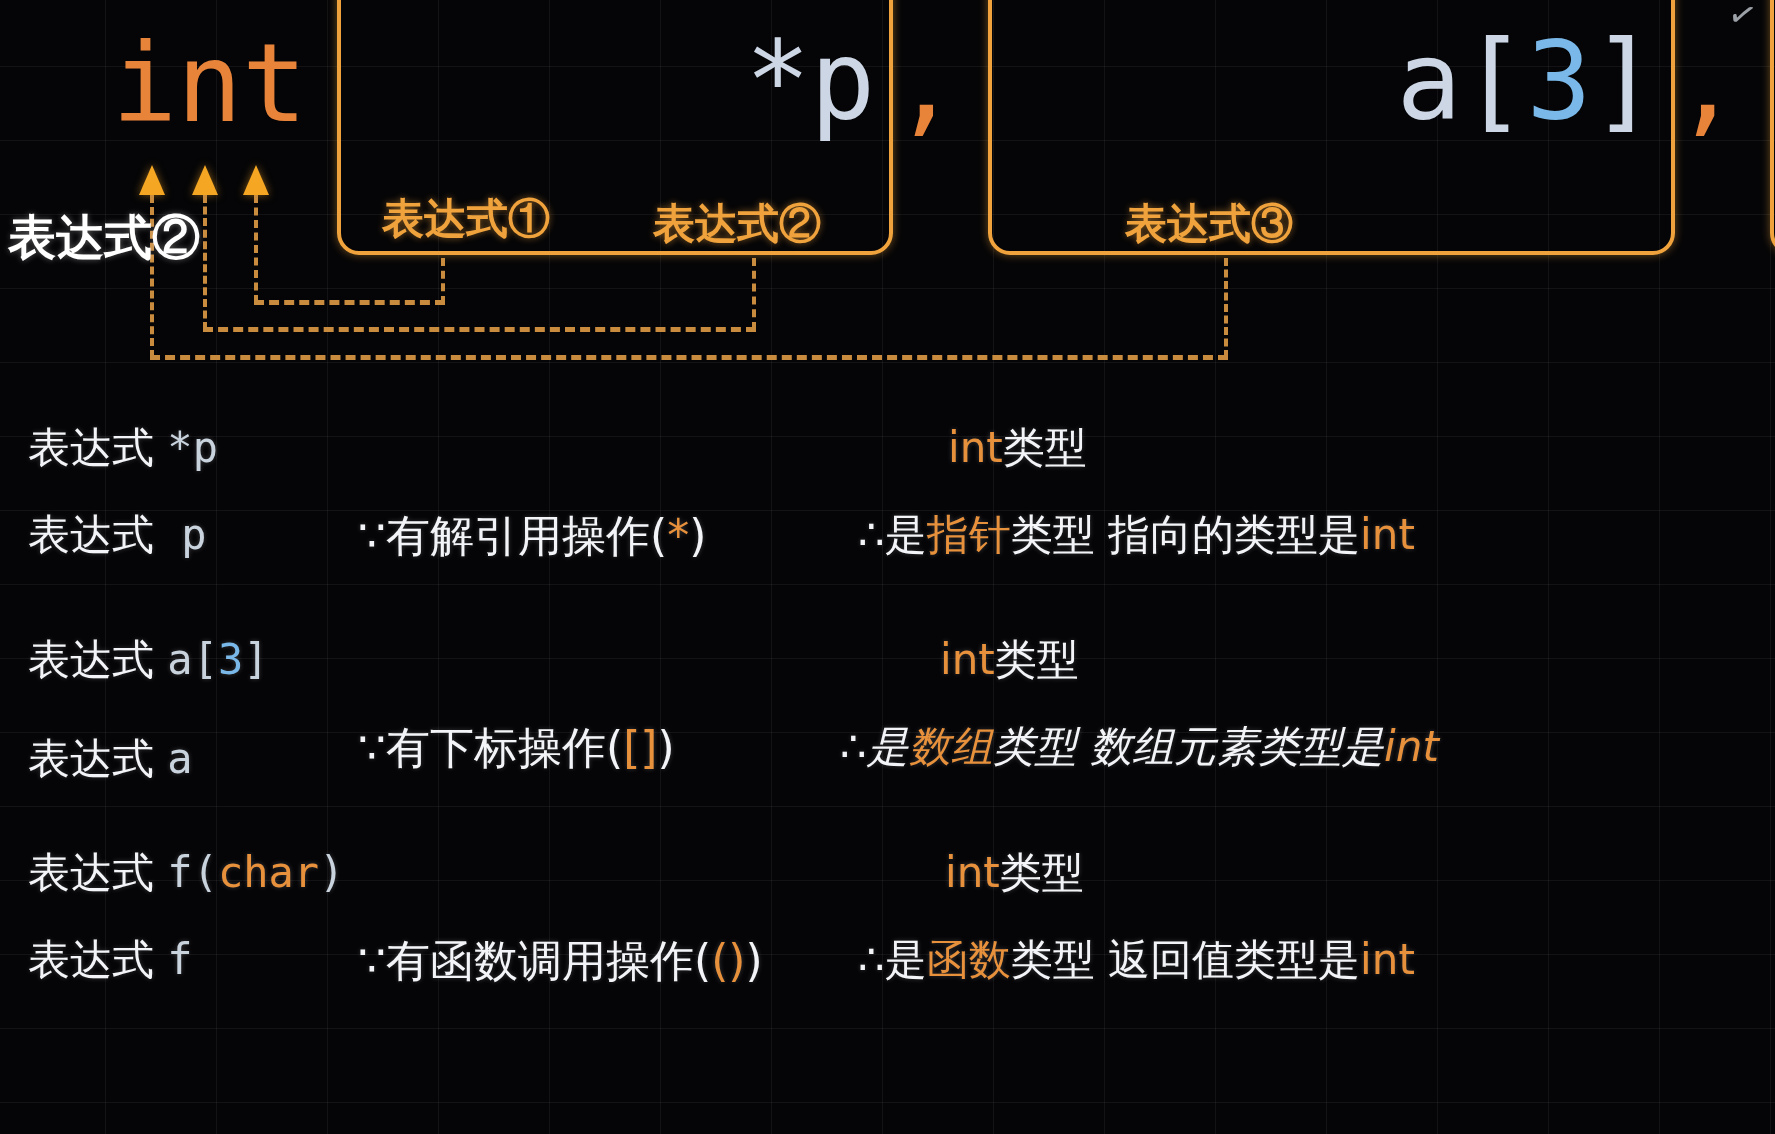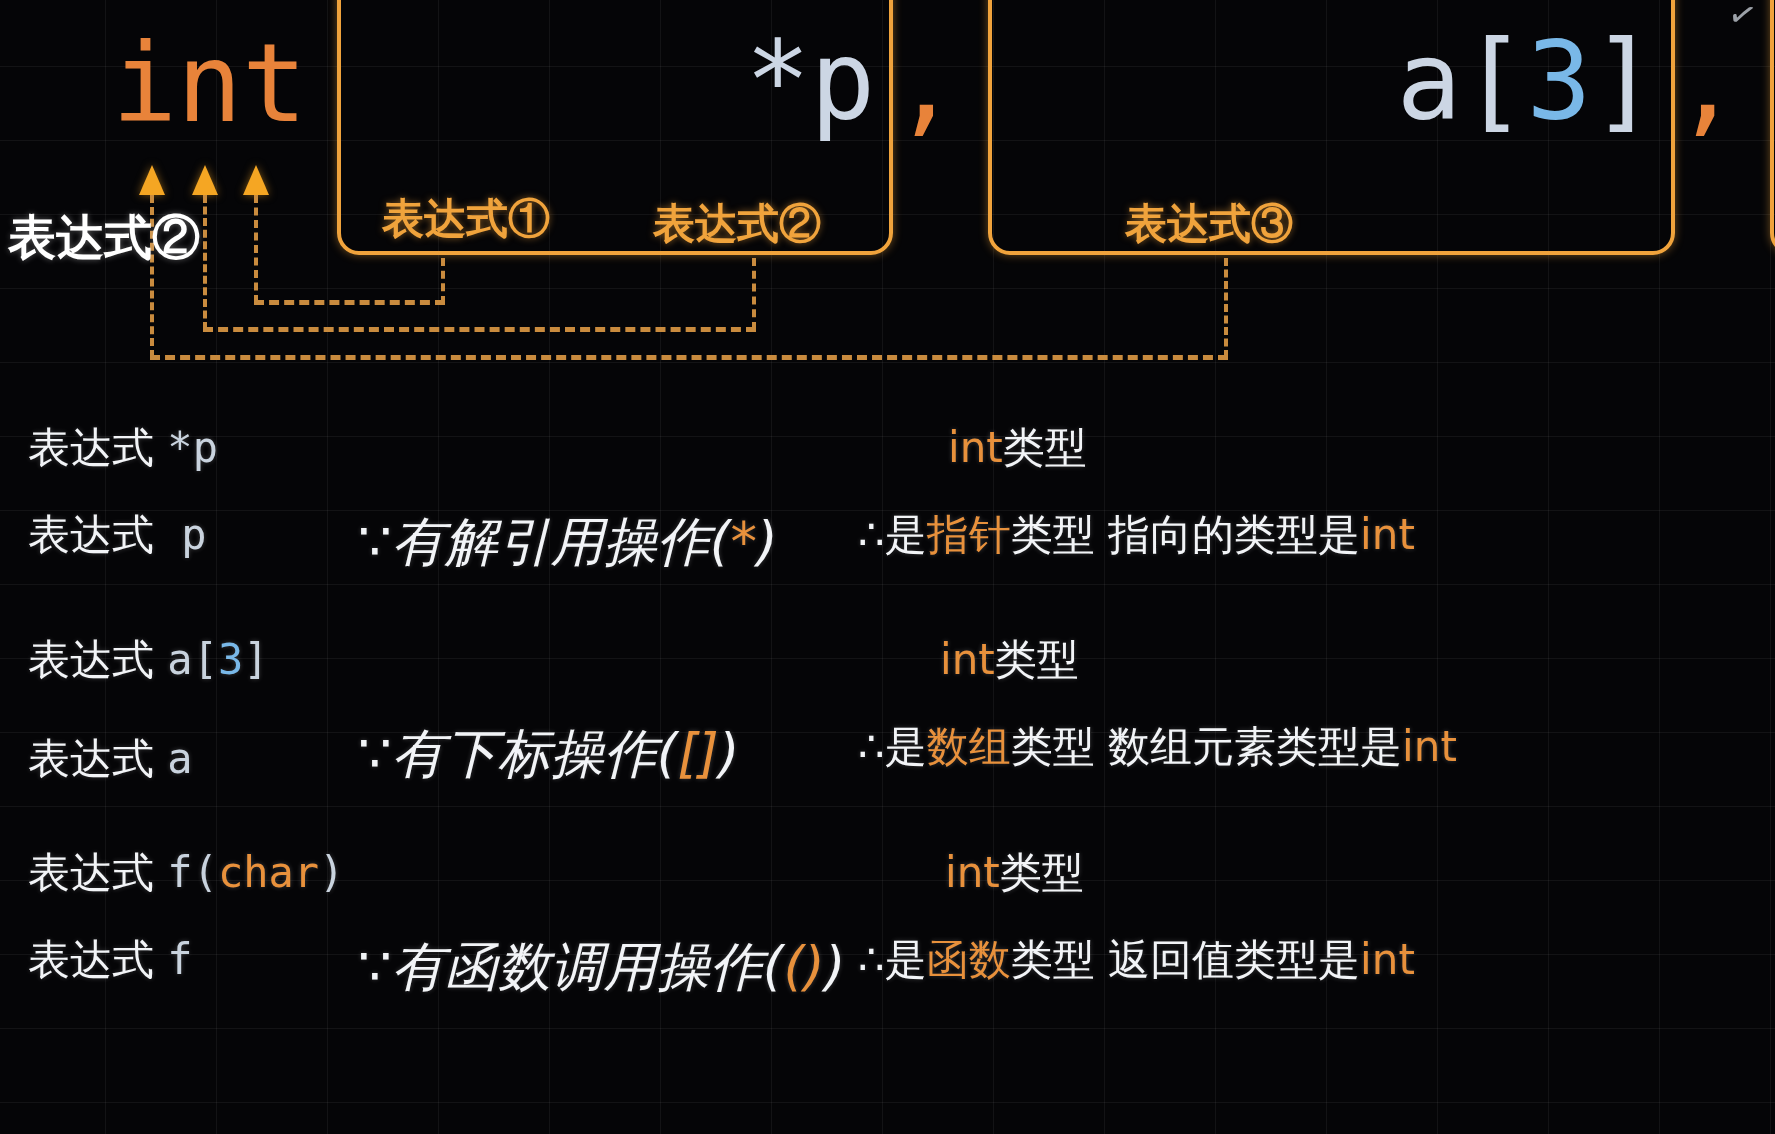--- a/index.html
+++ b/index.html
@@ -71,22 +71,22 @@
     font-family:"DejaVu Sans","Liberation Sans",sans-serif;
     font-size:42px;color:#f2f4f7;
     text-shadow:0 0 5px rgba(255,255,255,.22);
   }
   .row .mono{font-family:"DejaVu Sans Mono","Liberation Mono",monospace;}
   .o{color:#e8913c;}
   .b{color:#79b8e8;}
   .g{color:#c9d3de;}
   .type-col{position:absolute;white-space:nowrap;font-size:42px;
             color:#f2f4f7;text-shadow:0 0 5px rgba(255,255,255,.22);}
-  .why{position:absolute;white-space:nowrap;font-size:53px;
-       color:#f2f4f7;text-shadow:0 0 5px rgba(255,255,255,.22);font-style:italic;}
+  .why{position:absolute;white-space:nowrap;font-size:44px;
+       color:#f2f4f7;text-shadow:0 0 5px rgba(255,255,255,.22);}
   .concl{position:absolute;white-space:nowrap;font-size:42px;
          color:#f2f4f7;text-shadow:0 0 5px rgba(255,255,255,.22);}
   
   #corner-mark{
     position:absolute;right:6px;top:-4px;width:40px;height:34px;
     color:#cfd6de;font-size:34px;font-family:"DejaVu Sans",sans-serif;
     opacity:.75;transform:rotate(14deg);
   }
 </style>
 </head>
@@ -168,21 +168,21 @@
   <span class="mono o">int</span><span>类型</span>
 </div>
 
 <div class="row" style="left:28px;top:719px;margin-top:12px;">
   <span>表达式</span>
   <span class="mono g">a</span>
 </div>
 <div class="why" style="left:358px;top:719px;">
   <span>∵</span><span>有下标操作(</span><span class="mono o">[]</span><span>)</span>
 </div>
-<div class="concl" style="left:858px;top:719px;">
+<div class="concl" style="left:840px;top:719px;font-style:italic;">
   <span>∴</span><span>是</span><span class="o">数组</span><span>类型 数组元素类型是</span><span class="mono o">int</span>
 </div>
 
 <div class="row" style="left:28px;top:845px;">
   <span>表达式</span>
   <span class="mono"><span class="g">f(</span><span class="o">char</span><span class="g">)</span></span>
 </div>
 <div class="type-col" style="left:945px;top:845px;">
   <span class="mono o">int</span><span>类型</span>
 </div>

